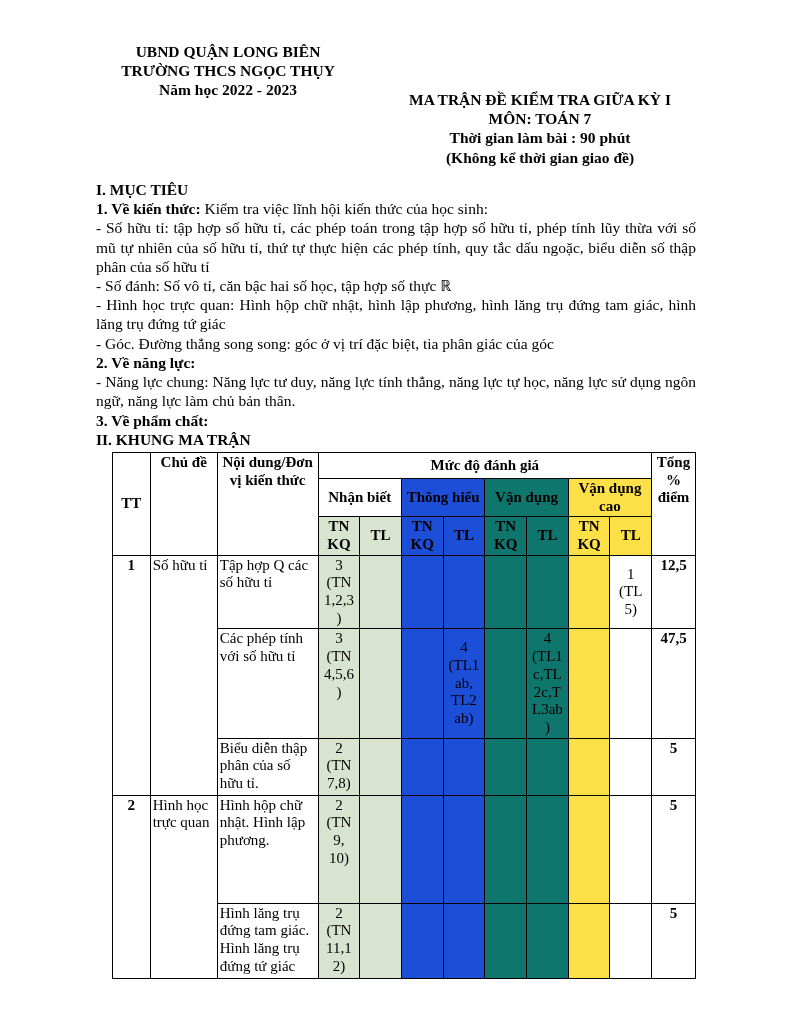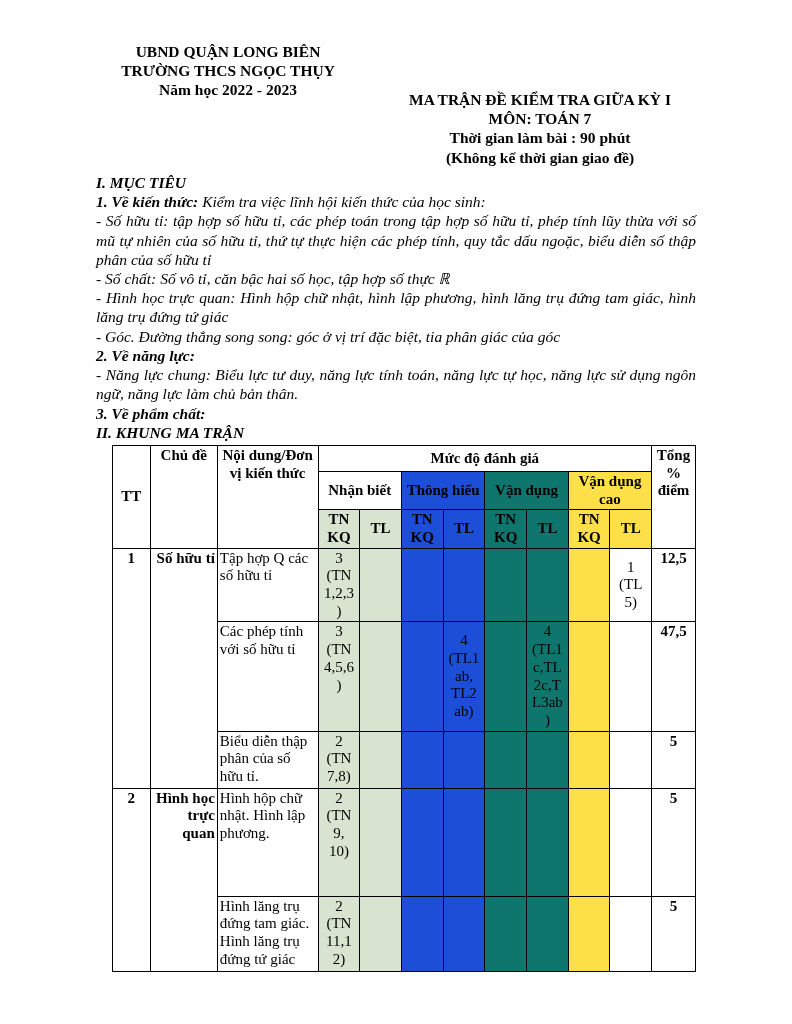--- a/index.html
+++ b/index.html
@@ -5,37 +5,37 @@
   html,body { margin:0; padding:0; background:#ffffff; }
   .page {
     position:relative; width:792px; height:1024px; box-sizing:border-box;
     padding:42px 96px 0 96px; background:#fff; overflow:hidden;
     font-family:"Liberation Serif", serif; font-size:15.5px; color:#000; line-height:1.24;
   }
   .doc-header { display:flex; justify-content:space-between; align-items:flex-start; }
   .hdr-left { width:44%; text-align:center; font-weight:bold; }
   .hdr-right { width:52%; text-align:center; font-weight:bold;margin-top:48px; }
   .hdr-line { white-space:nowrap; }
-  .body-text { margin-top:6px;font-style:italic; }
+  .body-text { margin-top:13px; }
   .body-text p { margin:0; text-align:justify; }
   .b { font-weight:bold; }
   table.matrix {
     border-collapse:collapse; table-layout:fixed; margin:3px 0 0 16px;
     font-size:15px; line-height:1.18;
   }
   table.matrix td {
     border:1px solid #000; padding:1px 2px; vertical-align:top;
     overflow:hidden; word-wrap:break-word;
   }
   .thc { font-weight:bold; text-align:center; }
   .mid { vertical-align:middle !important; }
   .pre { white-space:pre-line; }
   .num { text-align:center; white-space:pre-line; }
   .tt-cell { text-align:center; font-weight:bold; }
-  .chude { font-weight:bold;text-align:right; }
+  .chude { font-weight:normal; }
   .tong { font-weight:bold; text-align:center; }
   .g  { background:#d8e4cf; }
   .bl { background:#1d4ed8; }
   .y  { background:#0f766e; }
   .gr { background:#fde047; }
 </style>
 </head>
 <body>
 
 <div class="page">
@@ -51,25 +51,25 @@
       <div class="hdr-line">MÔN: TOÁN 7</div>
       <div class="hdr-line">Thời gian làm bài : 90 phút</div>
       <div class="hdr-line">(Không kể thời gian giao đề)</div>
     </div>
   </div>
 
   <div class="body-text">
     <p class="b">I. MỤC TIÊU</p>
     <p><span class="b">1. Về kiến thức:</span><span> Kiểm tra việc lĩnh hội kiến thức của học sinh:</span></p>
     <p>- Số hữu tỉ: tập hợp số hữu tỉ, các phép toán trong tập hợp số hữu tỉ, phép tính lũy thừa với số mũ tự nhiên của số hữu tỉ, thứ tự thực hiện các phép tính, quy tắc dấu ngoặc, biểu diễn số thập phân của số hữu tỉ</p>
-    <p>- Số chất: Số vô tỉ, căn bậc hai số học, tập hợp số thực ℝ</p>
+    <p>- Số đánh: Số vô tỉ, căn bậc hai số học, tập hợp số thực ℝ</p>
     <p>- Hình học trực quan: Hình hộp chữ nhật, hình lập phương, hình lăng trụ đứng tam giác, hình lăng trụ đứng tứ giác</p>
     <p>- Góc. Đường thẳng song song: góc ở vị trí đặc biệt, tia phân giác của góc</p>
     <p class="b">2. Về năng lực:</p>
-    <p>- Năng lực chung: Biểu lực tư duy, năng lực tính toán, năng lực tự học, năng lực sử dụng ngôn ngữ, năng lực làm chủ bản thân.</p>
+    <p>- Năng lực chung: Năng lực tư duy, năng lực tính thẳng, năng lực tự học, năng lực sử dụng ngôn ngữ, năng lực làm chủ bản thân.</p>
     <p class="b">3. Về phẩm chất:</p>
     <p class="b">II. KHUNG MA TRẬN</p>
   </div>
 
   <table class="matrix">
     <colgroup>
       <col style="width:38px">
         <col style="width:68px">
         <col style="width:102px">
       <col style="width:42px">

